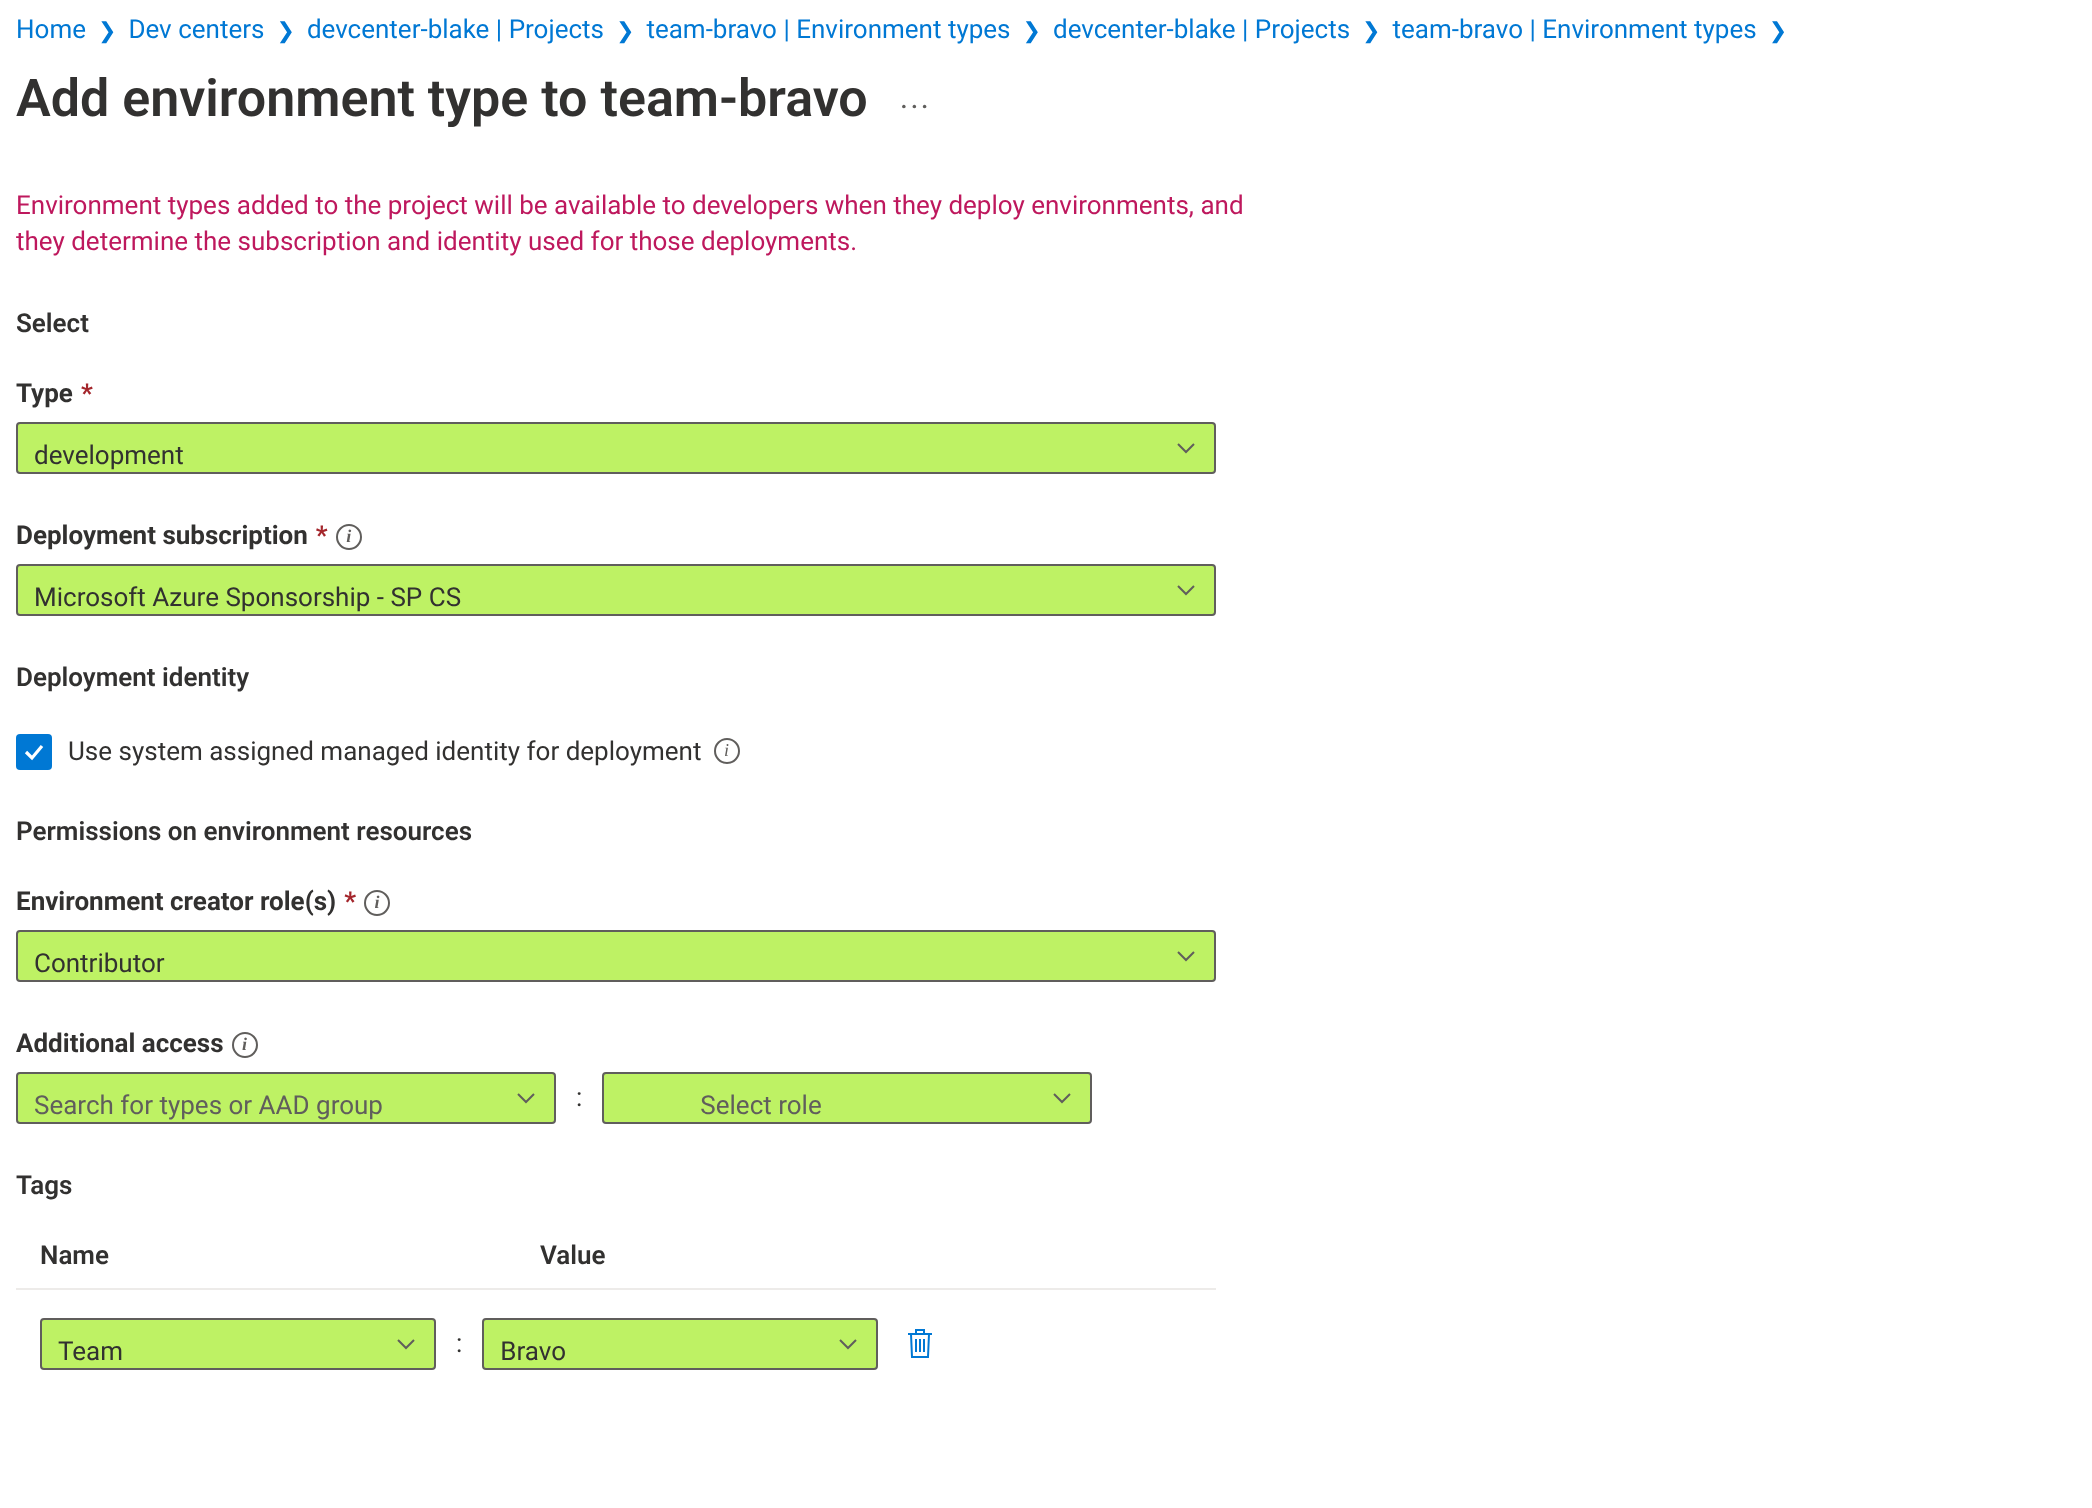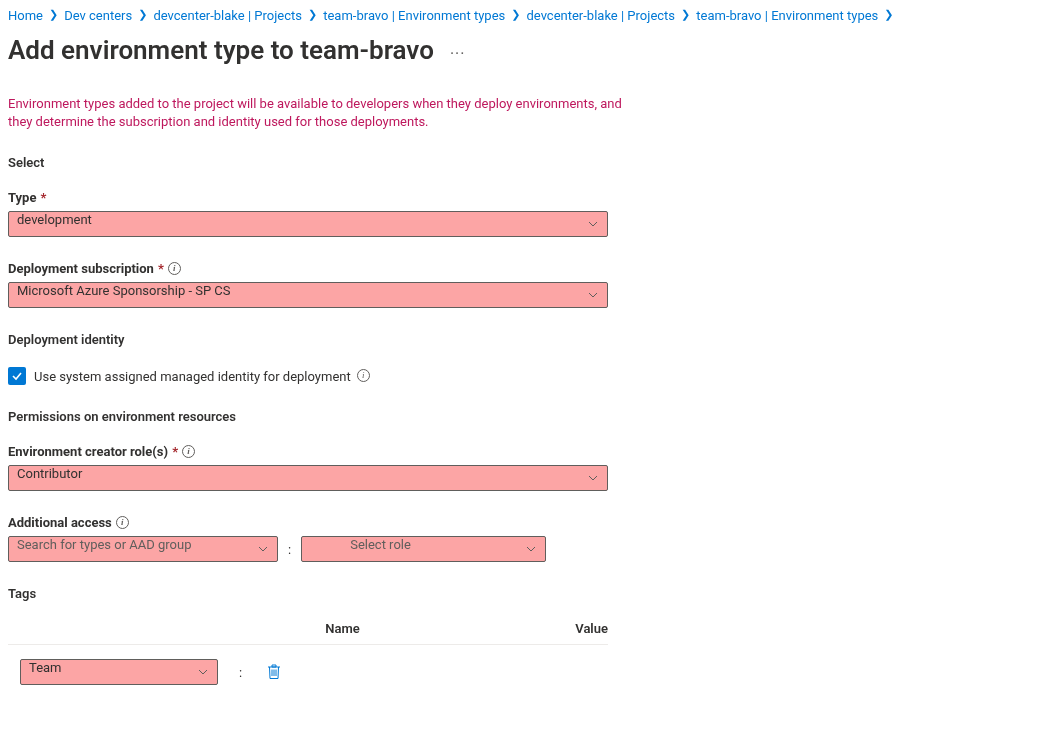--- a/index.html
+++ b/index.html
@@ -10,21 +10,21 @@
     body {
       font-family: "Segoe UI", -apple-system, BlinkMacSystemFont, Roboto, "Helvetica Neue", sans-serif;
       font-size: 13px;
       color: #323130;
       background: #ffffff;
       padding: 8px 8px 20px 8px;
     }
     .breadcrumb {
       display: flex;
       flex-wrap: wrap;
-      align-items: flex-start;
+      align-items: center;
       gap: 4px;
       margin-bottom: 12px;
       font-size: 13px;
     }
     .breadcrumb a {
       color: #0078d4;
       text-decoration: none;
       cursor: pointer;
     }
     .breadcrumb .chevron {
@@ -93,23 +93,23 @@
       line-height: 1;
       font-style: italic;
       font-family: serif;
     }
     .select-box {
       position: relative;
       width: 600px;
       height: 26px;
       border: 1px solid #605e5c;
       border-radius: 2px;
-      background: #fca5a5;
-      display: flex;
-      align-items: flex-start;
+      background: #bef264;
+      display: flex;
+      align-items: flex-end;
       padding: 0 28px 0 8px;
       cursor: pointer;
       font-size: 13px;
     }
     .select-box.small {
       width: 245px;
       padding-left: 48px;
     }
     .select-box.medium {
       width: 270px;
@@ -167,35 +167,34 @@
     .tags-table {
       margin-top: 20px;
       width: 600px;
     }
     .tags-header {
       display: flex;
       padding-bottom: 8px;
       border-bottom: 1px solid #edebe9;
       margin-bottom: 14px;
       padding-left: 12px;
-      justify-content: flex-end;
     }
     .tags-header .col-name {
       width: 250px;
       font-weight: 600;
       font-size: 13px;
     }
     .tags-header .col-value {
       font-weight: 600;
       font-size: 13px;
     }
     .tags-row {
       display: flex;
       align-items: center;
-      gap: 21px;
+      gap: 10px;
       padding-left: 12px;
     }
     .delete-icon {
       cursor: pointer;
       display: flex;
       align-items: center;
       padding: 4px;
     }
     .delete-icon svg {
       display: block;
@@ -327,20 +326,28 @@
   <div class="tags-row">
     <div class="select-box tag-box">
       <span>Team</span>
       <span class="chev-down">
         <svg width="12" height="12" viewBox="0 0 12 12">
             <path d="M2 4 L6 8 L10 4" fill="none" stroke="#605e5c" stroke-width="1"></path>
           </svg>
       </span>
     </div>
     <span class="colon">:</span>
+    <div class="select-box tag-box">
+      <span>Bravo</span>
+      <span class="chev-down">
+        <svg width="12" height="12" viewBox="0 0 12 12">
+            <path d="M2 4 L6 8 L10 4" fill="none" stroke="#605e5c" stroke-width="1"></path>
+          </svg>
+      </span>
+    </div>
     <span class="delete-icon">
       <svg width="14" height="16" viewBox="0 0 14 16">
         <path d="M1 3 L13 3" stroke="#0078d4" stroke-width="1" fill="none"></path>
         <path d="M5 1 L9 1 L9 3 L5 3 Z" stroke="#0078d4" stroke-width="1" fill="none"></path>
         <path d="M2.5 3 L3 14.5 L11 14.5 L11.5 3" stroke="#0078d4" stroke-width="1" fill="none"></path>
         <path d="M5 5.5 L5 12" stroke="#0078d4" stroke-width="1"></path>
         <path d="M7 5.5 L7 12" stroke="#0078d4" stroke-width="1"></path>
         <path d="M9 5.5 L9 12" stroke="#0078d4" stroke-width="1"></path>
       </svg>
     </span>

